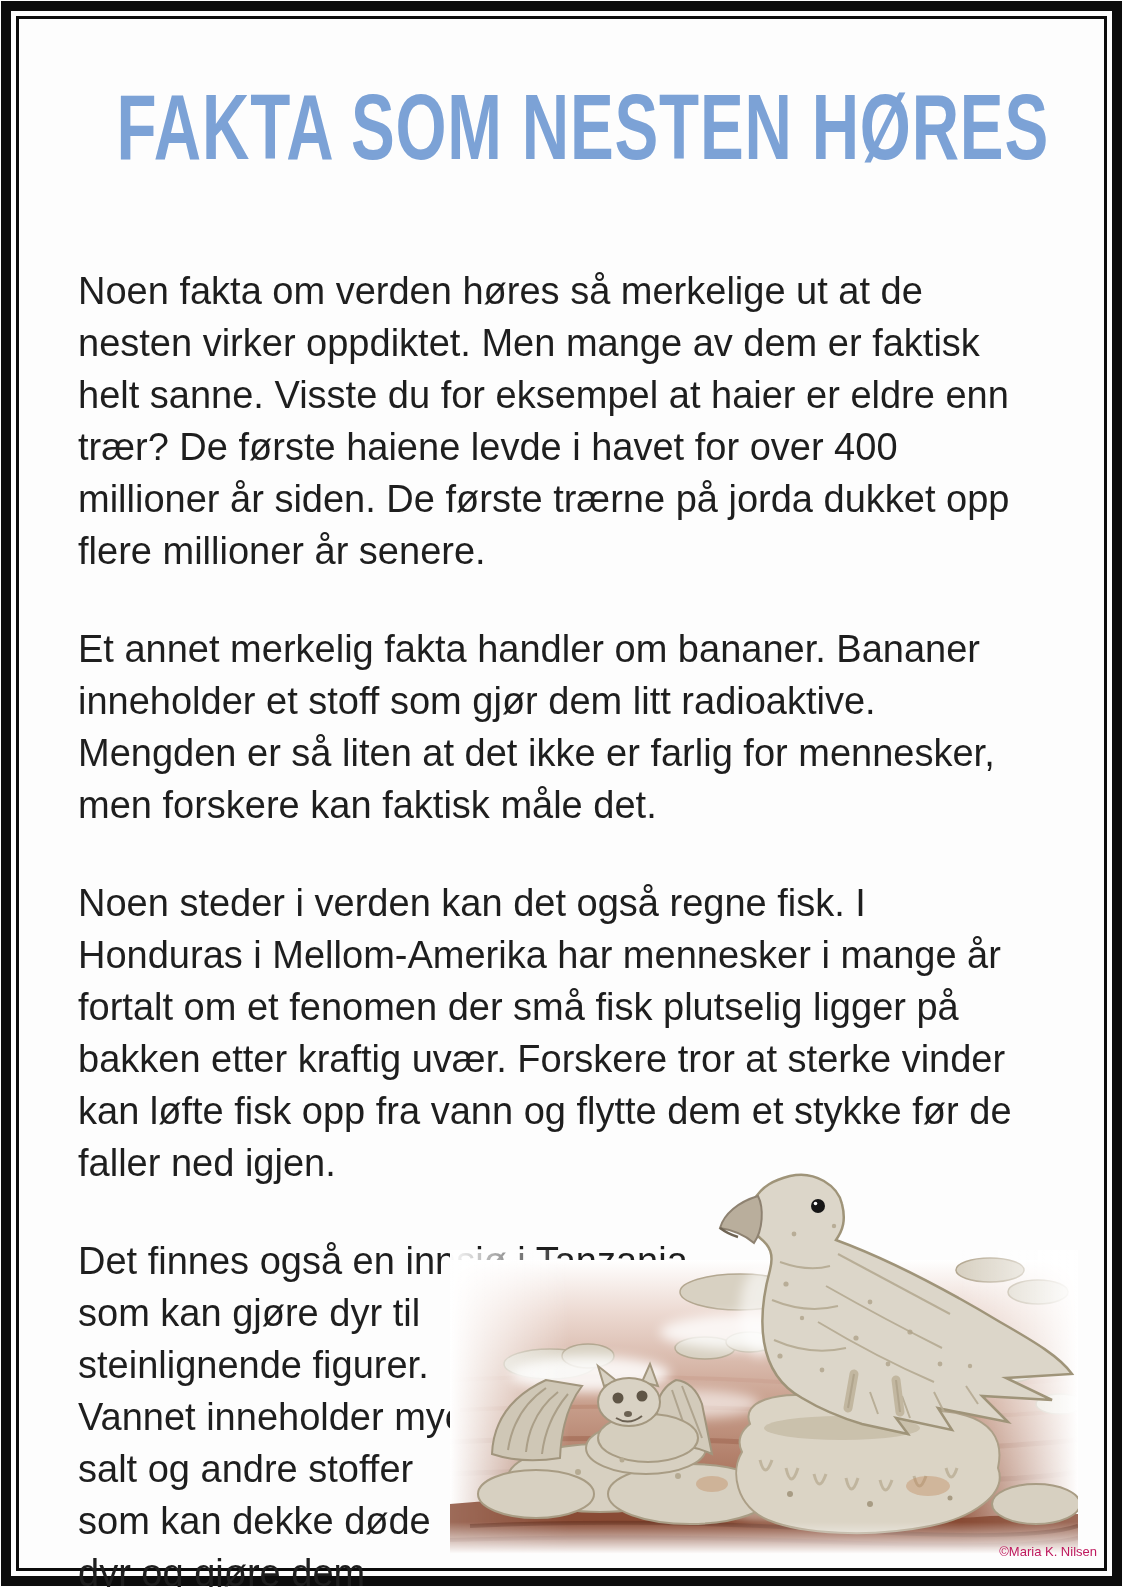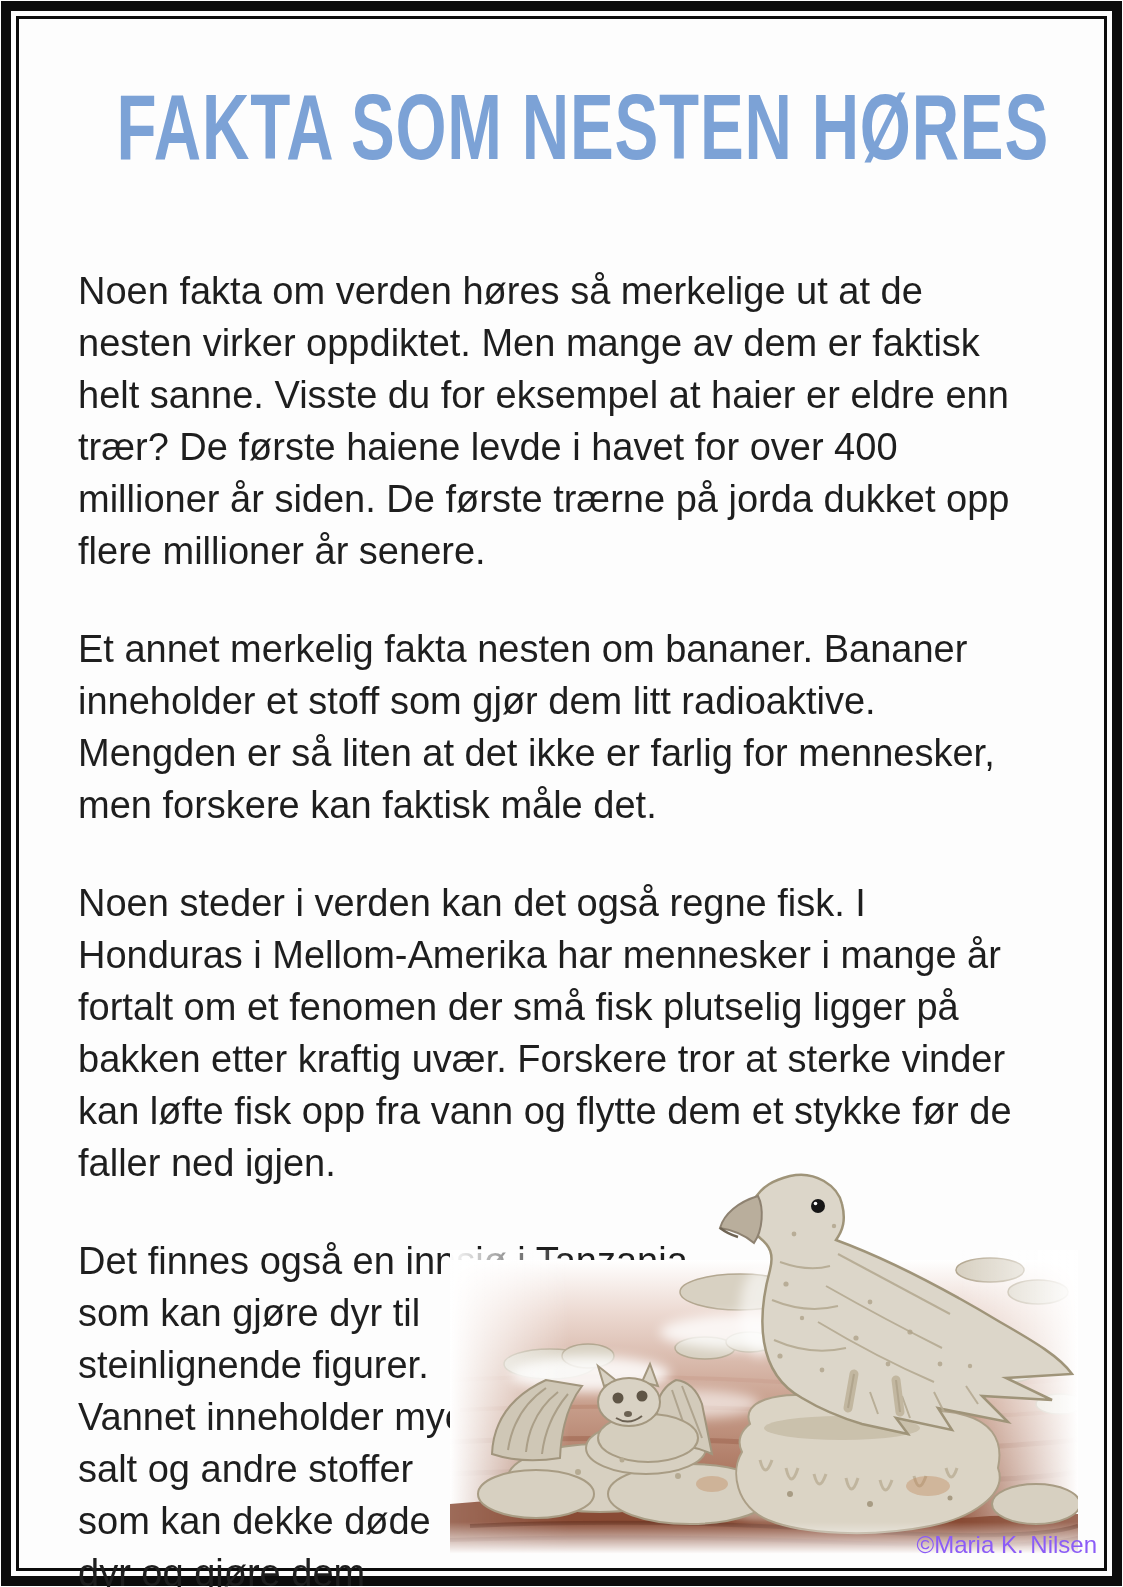--- a/index.html
+++ b/index.html
@@ -53,38 +53,38 @@
     shape-outside:polygon(308px 0px, 620px 0px, 620px 405px, 0px 405px, 0px 255px, 35px 205px, 85px 152px, 148px 110px, 238px 76px, 303px 40px);
     shape-margin:10px;
   }
   .illustration{
     position:absolute;
     left:450px;top:1142px;width:628px;height:412px;
   }
   .credit{
     position:absolute;
     right:26px;bottom:28px;
-    font-size:24px;
-    color:#8b5cf6;
+    font-size:13px;
+    color:#be185d;
   }
 </style>
 </head>
 <body>
 
 <div class="page">
   <div class="frame-outer"></div>
   <div class="frame-inner"></div>
 
   <h1 class="title">
     <span class="title-line-wrap"><span class="title-line">FAKTA SOM NESTEN HØRES</span></span>
   </h1>
 
   <div class="body-text">
     <p class="para">Noen fakta om verden høres så merkelige ut at de nesten virker oppdiktet. Men mange av dem er faktisk helt sanne. Visste du for eksempel at haier er eldre enn trær? De første haiene levde i havet for over 400 millioner år siden. De første trærne på jorda dukket opp flere millioner år senere.</p>
-    <p class="para">Et annet merkelig fakta nesten om bananer. Bananer inneholder et stoff som gjør dem litt radioaktive. Mengden er så liten at det ikke er farlig for mennesker, men forskere kan faktisk måle det.</p>
+    <p class="para">Et annet merkelig fakta handler om bananer. Bananer inneholder et stoff som gjør dem litt radioaktive. Mengden er så liten at det ikke er farlig for mennesker, men forskere kan faktisk måle det.</p>
     <p class="para">Noen steder i verden kan det også regne fisk. I Honduras i Mellom-Amerika har mennesker i mange år fortalt om et fenomen der små fisk plutselig ligger på bakken etter kraftig uvær. Forskere tror at sterke vinder kan løfte fisk opp fra vann og flytte dem et stykke før de faller ned igjen.</p>
     <div class="para">
       <div class="img-spacer"></div>
       <span>Det finnes også en innsjø i Tanzania som kan gjøre dyr til steinlignende figurer. Vannet inneholder mye salt og andre stoffer som kan dekke døde dyr og gjøre dem harde som stein. Verden er full av slike overraskende fakta. Jo mer vi lærer, jo mer oppdager vi at naturen kan være både merkelig og fascinerende.</span>
     </div>
   </div>
 
   <svg class="illustration" viewBox="0 0 628 412" xmlns="http://www.w3.org/2000/svg" aria-hidden="true">
     <defs>
       <linearGradient id="waterG" x1="0" y1="0" x2="0" y2="1">

